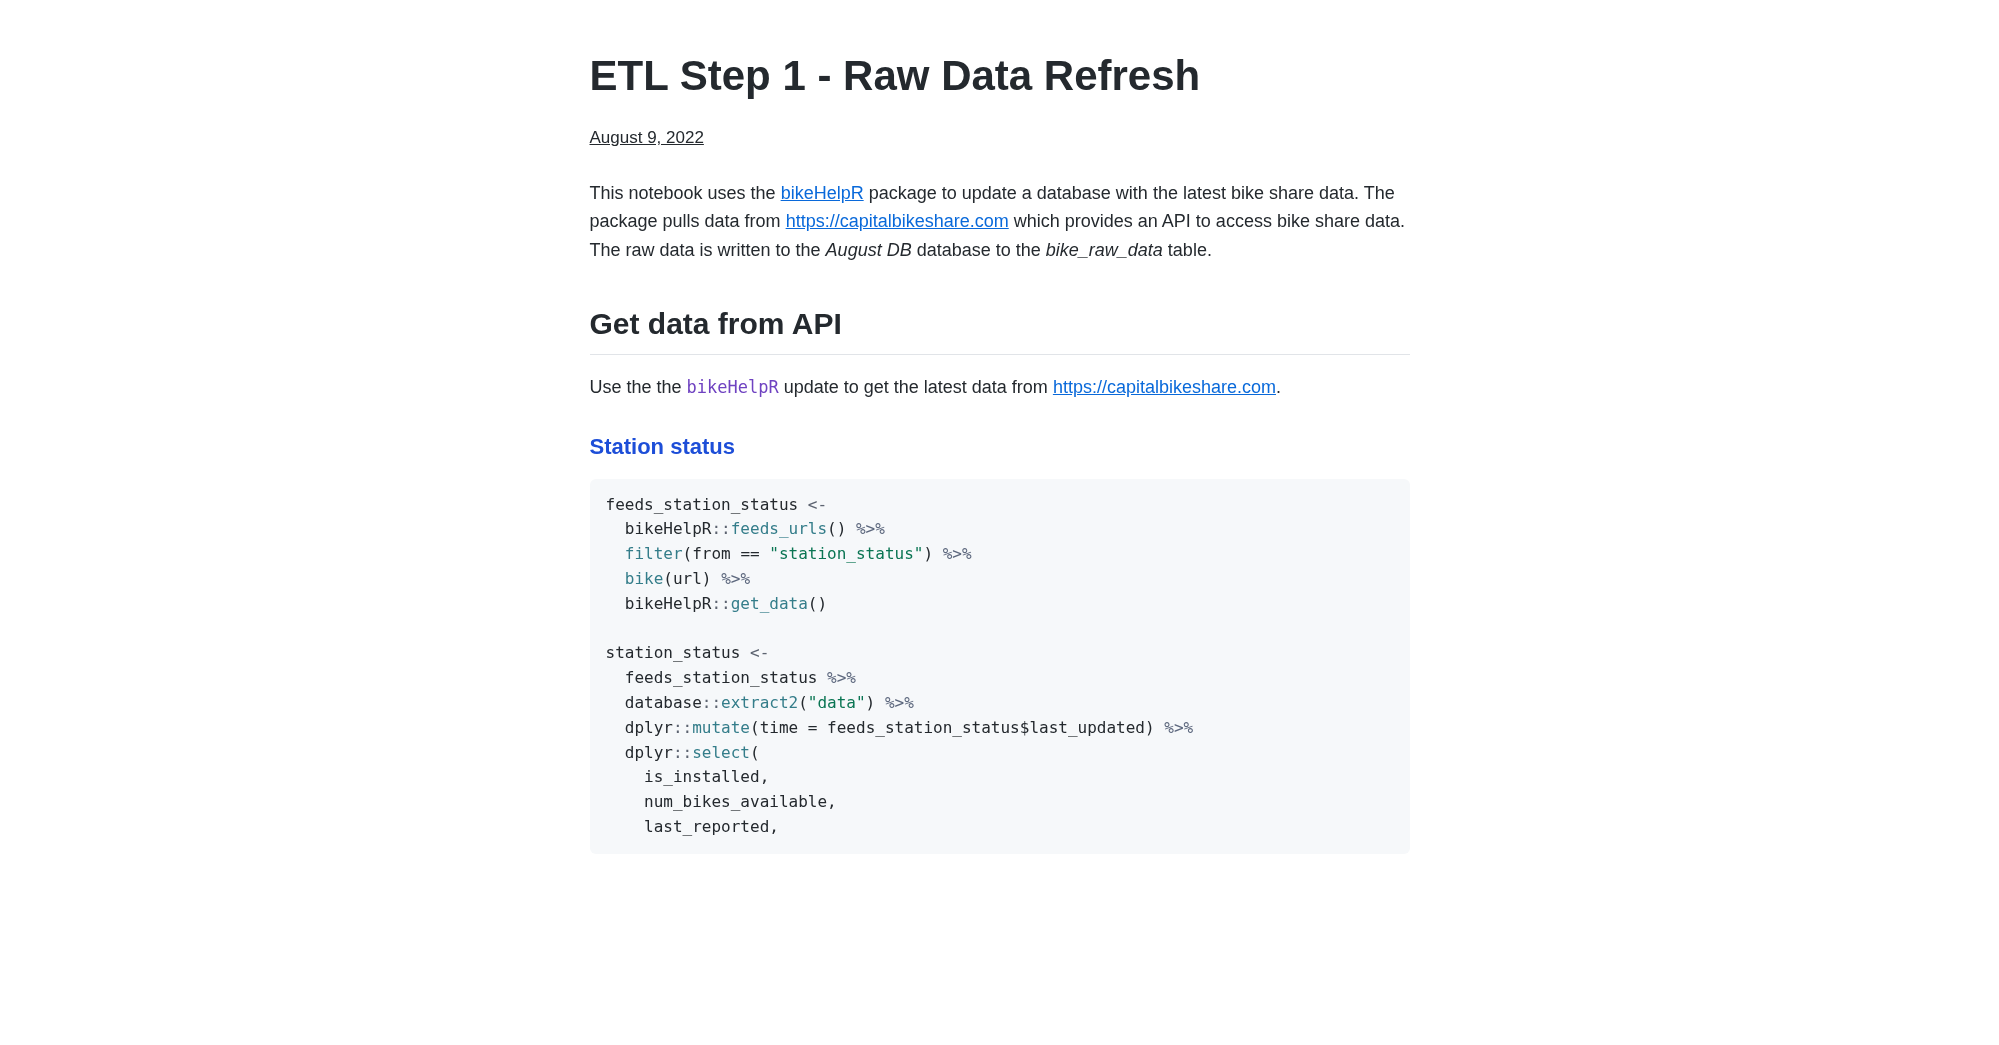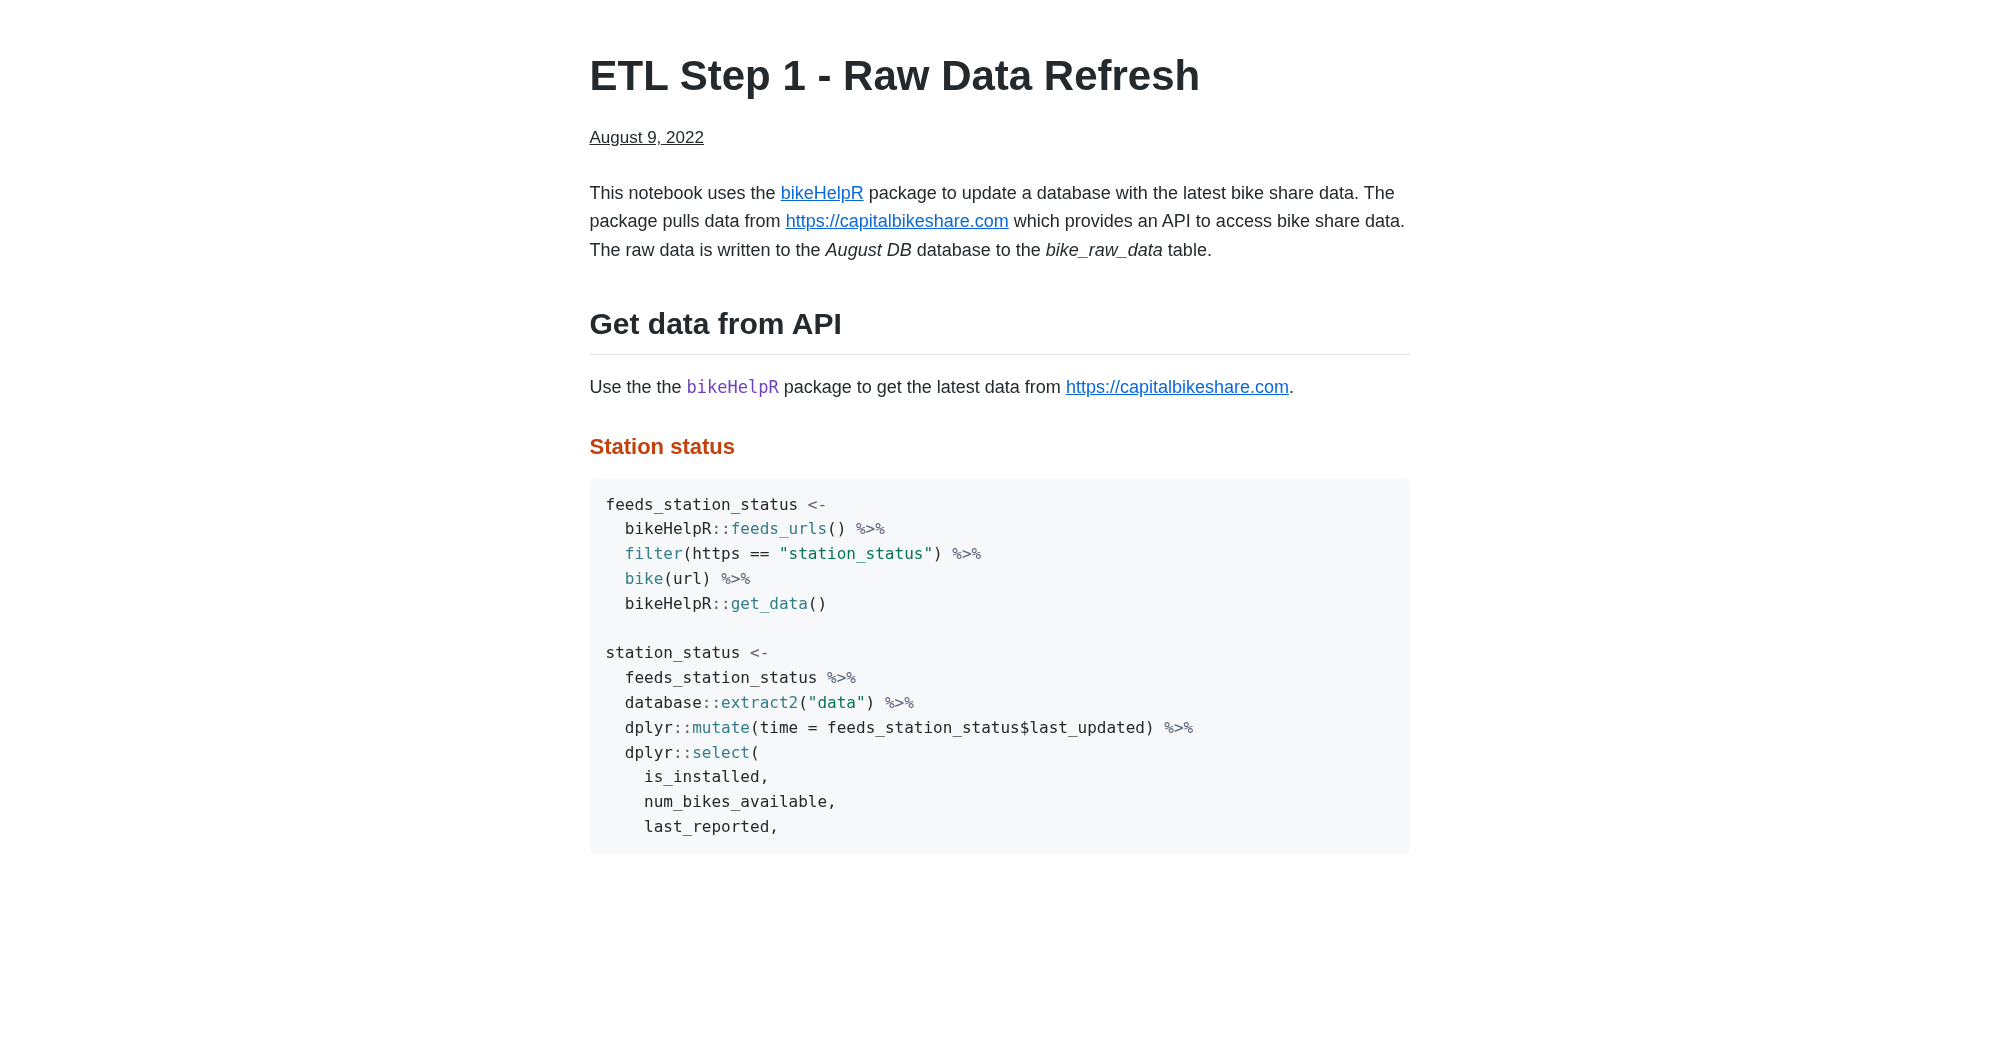--- a/index.html
+++ b/index.html
@@ -65,21 +65,21 @@
       margin-bottom: 28px;
     }
     .section-intro .inline-code {
       font-family: ui-monospace, SFMono-Regular, Menlo, Consolas, monospace;
       font-size: 17px;
       color: #6f42c1;
     }
     h3 {
       font-size: 22px;
       font-weight: 600;
-      color: #c2410c;
+      color: #1d4ed8;
       margin-bottom: 16px;
     }
     pre.code-block {
       background: #f6f8fa;
       padding: 14px 16px;
       border-radius: 6px;
       font-family: ui-monospace, SFMono-Regular, Menlo, Consolas, monospace;
       font-size: 16px;
       line-height: 1.55;
       overflow-x: auto;
@@ -106,28 +106,28 @@
 
   <div class="meta-date">August 9, 2022</div>
 
   <p class="intro">
     <span>This notebook uses the </span><a href="#">bikeHelpR</a><span> package to update a database with the latest bike share data. The package pulls data from </span><a href="#">https://capitalbikeshare.com</a><span> which provides an API to access bike share data. The raw data is written to the </span><em>August DB</em><span> database to the </span><em>bike_raw_data</em><span> table.</span>
   </p>
 
   <h2>Get data from API</h2>
 
   <p class="section-intro">
-    <span>Use the the </span><span class="inline-code">bikeHelpR</span><span> package to get the latest data from </span><a href="#">https://capitalbikeshare.com</a><span>.</span>
+    <span>Use the the </span><span class="inline-code">bikeHelpR</span><span> update to get the latest data from </span><a href="#">https://capitalbikeshare.com</a><span>.</span>
   </p>
 
   <h3>Station status</h3>
 
   <pre class="code-block"><span>feeds_station_status </span><span class="tok-assign">&lt;-</span>
 <span>  </span><span class="tok-pkg">bikeHelpR</span><span class="tok-op">::</span><span class="tok-fn">feeds_urls</span><span class="tok-paren">()</span><span> </span><span class="tok-pipe">%&gt;%</span>
-<span>  </span><span class="tok-fn">filter</span><span class="tok-paren">(</span><span class="tok-arg">https </span><span class="tok-cmp">==</span><span> </span><span class="tok-str">"station_status"</span><span class="tok-paren">)</span><span> </span><span class="tok-pipe">%&gt;%</span>
+<span>  </span><span class="tok-fn">filter</span><span class="tok-paren">(</span><span class="tok-arg">from </span><span class="tok-cmp">==</span><span> </span><span class="tok-str">"station_status"</span><span class="tok-paren">)</span><span> </span><span class="tok-pipe">%&gt;%</span>
 <span>  </span><span class="tok-fn">bike</span><span class="tok-paren">(</span><span class="tok-arg">url</span><span class="tok-paren">)</span><span> </span><span class="tok-pipe">%&gt;%</span>
 <span>  </span><span class="tok-pkg">bikeHelpR</span><span class="tok-op">::</span><span class="tok-fn">get_data</span><span class="tok-paren">()</span>
 
 <span>station_status </span><span class="tok-assign">&lt;-</span>
 <span>  </span><span>feeds_station_status </span><span class="tok-pipe">%&gt;%</span>
 <span>  </span><span class="tok-pkg">database</span><span class="tok-op">::</span><span class="tok-fn">extract2</span><span class="tok-paren">(</span><span class="tok-str">"data"</span><span class="tok-paren">)</span><span> </span><span class="tok-pipe">%&gt;%</span>
 <span>  </span><span class="tok-pkg">dplyr</span><span class="tok-op">::</span><span class="tok-fn">mutate</span><span class="tok-paren">(</span><span class="tok-arg">time </span><span class="tok-cmp">=</span><span> </span><span class="tok-arg">feeds_station_status</span><span class="tok-dollar">$</span><span class="tok-arg">last_updated</span><span class="tok-paren">)</span><span> </span><span class="tok-pipe">%&gt;%</span>
 <span>  </span><span class="tok-pkg">dplyr</span><span class="tok-op">::</span><span class="tok-fn">select</span><span class="tok-paren">(</span>
 <span>    </span><span class="tok-arg">is_installed,</span>
 <span>    </span><span class="tok-arg">num_bikes_available,</span>

